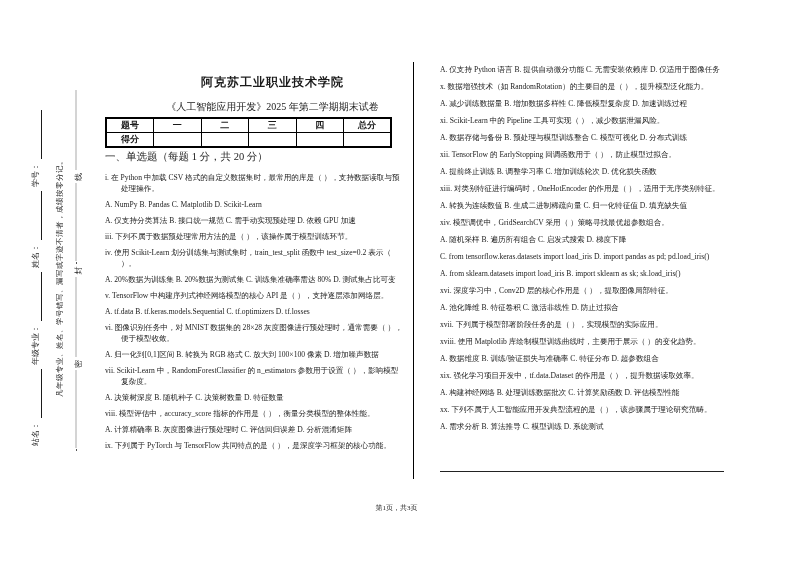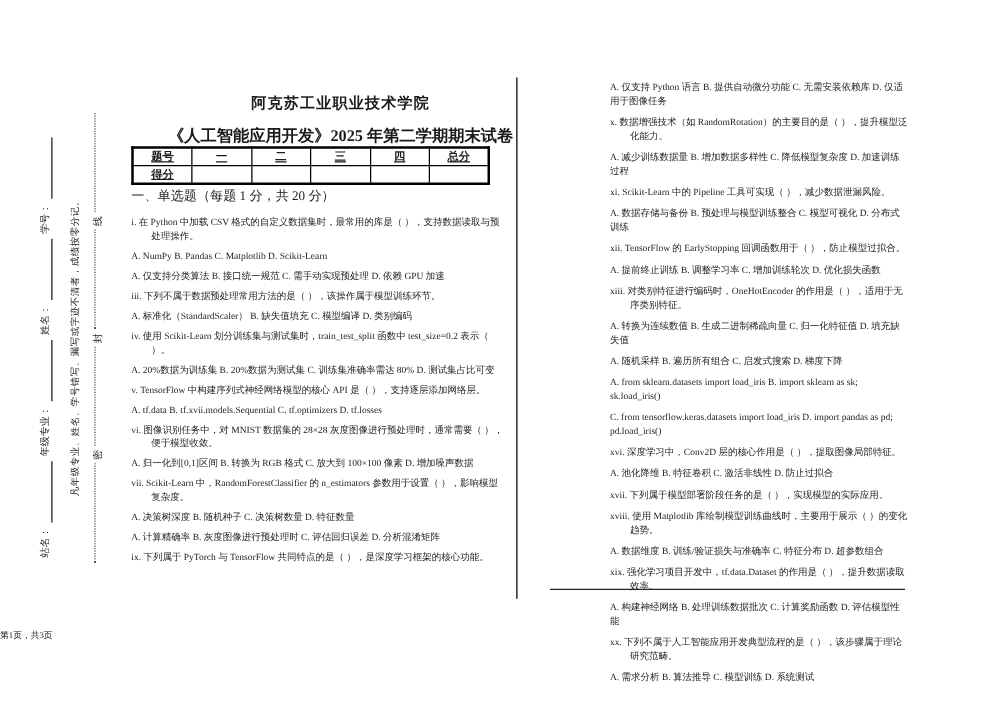--- a/index.html
+++ b/index.html
@@ -26,47 +26,46 @@
   }
   .seal{
     width:360px;left:-102px;top:265px;
     display:flex;align-items:center;font-size:8px;
   }
   .sealch{padding:0 3px;}
   .dots{flex:1;border-bottom:1px dotted #555;transform:translateY(-2px);height:0;}
   
   .head{position:absolute;left:105px;top:74px;width:335px;text-align:center;}
   .school{font-size:12px;font-weight:bold;letter-spacing:1px;font-family:Liberation Serif, serif;}
-  .examtitle{margin-top:9px;font-size:13px;font-weight:bold;}
+  .examtitle{margin-top:9px;font-size:10px;font-weight:normal;}
   
   table.score{
     position:absolute;left:105px;top:117px;width:287px;
     border-collapse:collapse;border:2px solid #000;
     table-layout:fixed;
-    text-decoration:underline;
   }
   table.score td{
     border:1px solid #000;height:13px;
     text-align:center;font-size:9px;font-weight:bold;padding:0;
   }
   
   .section{position:absolute;left:105px;top:150px;font-size:10.5px;font-weight:normal;}
   
   .col{position:absolute;font-size:7.6px;line-height:11px;}
   .colL{left:105px;top:172px;width:300px;}
   .colR{left:440px;top:64px;width:286px;}
   .q{margin-bottom:5px;padding-left:16px;text-indent:-16px;}
   .o{margin-bottom:5px;}
-  .colR .q,.colR .o{margin-bottom:6px;margin-left:48px;}
+  .colR .q,.colR .o{margin-bottom:6px;}
   .qn{font-style:normal;}
   
   .vdiv{position:absolute;left:413px;top:62px;width:1px;height:417px;background:#000;}
   .hdiv{position:absolute;left:440px;top:471px;width:284px;height:1px;background:#222;}
   
-  .footer{position:absolute;left:0;top:503px;width:100%;text-align:left;font-size:7px;}
+  .footer{position:absolute;left:0;top:503px;width:100%;text-align:center;font-size:7px;}
 </style>
 </head>
 <body>
 
 <div class="page">
 
   <div class="rot fields" id="fields">
       <span class="flabel">站名：</span>
       <span class="fblank"></span>
       <span class="flabel">年级专业：</span>
@@ -113,45 +112,46 @@
   </tbody>
     </table>
 
   <div class="section">一、单选题（每题 1 分，共 20 分）</div>
 
   <div class="col colL" id="col-left">
       <div class="q"><span class="qn">i.&nbsp;</span><span>在 Python 中加载 CSV 格式的自定义数据集时，最常用的库是（ ），支持数据读取与预处理操作。</span></div>
       <div class="o">A. NumPy B. Pandas C. Matplotlib D. Scikit-Learn</div>
       <div class="o">A. 仅支持分类算法  B. 接口统一规范  C. 需手动实现预处理  D. 依赖 GPU 加速</div>
       <div class="q"><span class="qn">iii.&nbsp;</span><span>下列不属于数据预处理常用方法的是（ ），该操作属于模型训练环节。</span></div>
-      <div class="o">A. 标准化（StandardScaler）  B. 缺失值填充  C. 模型编译  D. 类别编码</div>
       <div class="q"><span class="qn">iv.&nbsp;</span><span>使用 Scikit-Learn 划分训练集与测试集时，train_test_split 函数中 test_size=0.2 表示（ ）。</span></div>
       <div class="o">A. 20%数据为训练集  B. 20%数据为测试集  C. 训练集准确率需达 80%  D. 测试集占比可变</div>
       <div class="q"><span class="qn">v.&nbsp;</span><span>TensorFlow 中构建序列式神经网络模型的核心 API 是（ ），支持逐层添加网络层。</span></div>
-      <div class="o">A. tf.data B. tf.xvii.models.Sequential C. tf.optimizers D. tf.losses</div>
+      <div class="o">A. tf.data B. tf.keras.models.Sequential C. tf.optimizers D. tf.losses</div>
       <div class="q"><span class="qn">vi.&nbsp;</span><span>图像识别任务中，对 MNIST 数据集的 28×28 灰度图像进行预处理时，通常需要（ ），便于模型收敛。</span></div>
       <div class="o">A. 归一化到[0,1]区间  B. 转换为 RGB 格式  C. 放大到 100×100 像素  D. 增加噪声数据</div>
       <div class="q"><span class="qn">vii.&nbsp;</span><span>Scikit-Learn 中，RandomForestClassifier 的 n_estimators 参数用于设置（ ），影响模型复杂度。</span></div>
       <div class="o">A. 决策树深度  B. 随机种子  C. 决策树数量  D. 特征数量</div>
+      <div class="q"><span class="qn">viii.&nbsp;</span><span>模型评估中，accuracy_score 指标的作用是（ ），衡量分类模型的整体性能。</span></div>
       <div class="o">A. 计算精确率  B. 灰度图像进行预处理时  C. 评估回归误差  D. 分析混淆矩阵</div>
       <div class="q"><span class="qn">ix.&nbsp;</span><span>下列属于 PyTorch 与 TensorFlow 共同特点的是（ ），是深度学习框架的核心功能。</span></div>
     </div>
   <div class="col colR" id="col-right">
       <div class="o">A. 仅支持 Python 语言  B. 提供自动微分功能  C. 无需安装依赖库  D. 仅适用于图像任务</div>
       <div class="q"><span class="qn">x.&nbsp;</span><span>数据增强技术（如 RandomRotation）的主要目的是（ ），提升模型泛化能力。</span></div>
       <div class="o">A. 减少训练数据量  B. 增加数据多样性  C. 降低模型复杂度  D. 加速训练过程</div>
       <div class="q"><span class="qn">xi.&nbsp;</span><span>Scikit-Learn 中的 Pipeline 工具可实现（ ），减少数据泄漏风险。</span></div>
       <div class="o">A. 数据存储与备份  B. 预处理与模型训练整合  C. 模型可视化  D. 分布式训练</div>
       <div class="q"><span class="qn">xii.&nbsp;</span><span>TensorFlow 的 EarlyStopping 回调函数用于（ ），防止模型过拟合。</span></div>
       <div class="o">A. 提前终止训练  B. 调整学习率  C. 增加训练轮次  D. 优化损失函数</div>
       <div class="q"><span class="qn">xiii.&nbsp;</span><span>对类别特征进行编码时，OneHotEncoder 的作用是（ ），适用于无序类别特征。</span></div>
       <div class="o">A. 转换为连续数值  B. 生成二进制稀疏向量  C. 归一化特征值  D. 填充缺失值</div>
+      <div class="q"><span class="qn">xiv.&nbsp;</span><span>模型调优中，GridSearchCV 采用（ ）策略寻找最优超参数组合。</span></div>
       <div class="o">A. 随机采样  B. 遍历所有组合  C. 启发式搜索  D. 梯度下降</div>
+      <div class="o">C. from tensorflow.keras.datasets import load_iris D. import pandas as pd; pd.load_iris()</div>
       <div class="o">A. from sklearn.datasets import load_iris B. import sklearn as sk; sk.load_iris()</div>
-      <div class="o">C. from tensorflow.keras.datasets import load_iris D. import pandas as pd; pd.load_iris()</div>
       <div class="q"><span class="qn">xvi.&nbsp;</span><span>深度学习中，Conv2D 层的核心作用是（ ），提取图像局部特征。</span></div>
       <div class="o">A. 池化降维  B. 特征卷积  C. 激活非线性  D. 防止过拟合</div>
       <div class="q"><span class="qn">xvii.&nbsp;</span><span>下列属于模型部署阶段任务的是（ ），实现模型的实际应用。</span></div>
       <div class="q"><span class="qn">xviii.&nbsp;</span><span>使用 Matplotlib 库绘制模型训练曲线时，主要用于展示（ ）的变化趋势。</span></div>
       <div class="o">A. 数据维度  B. 训练/验证损失与准确率  C. 特征分布  D. 超参数组合</div>
       <div class="q"><span class="qn">xix.&nbsp;</span><span>强化学习项目开发中，tf.data.Dataset 的作用是（ ），提升数据读取效率。</span></div>
       <div class="o">A. 构建神经网络  B. 处理训练数据批次  C. 计算奖励函数  D. 评估模型性能</div>
       <div class="q"><span class="qn">xx.&nbsp;</span><span>下列不属于人工智能应用开发典型流程的是（ ），该步骤属于理论研究范畴。</span></div>
       <div class="o">A. 需求分析  B. 算法推导  C. 模型训练  D. 系统测试</div>
     </div>

